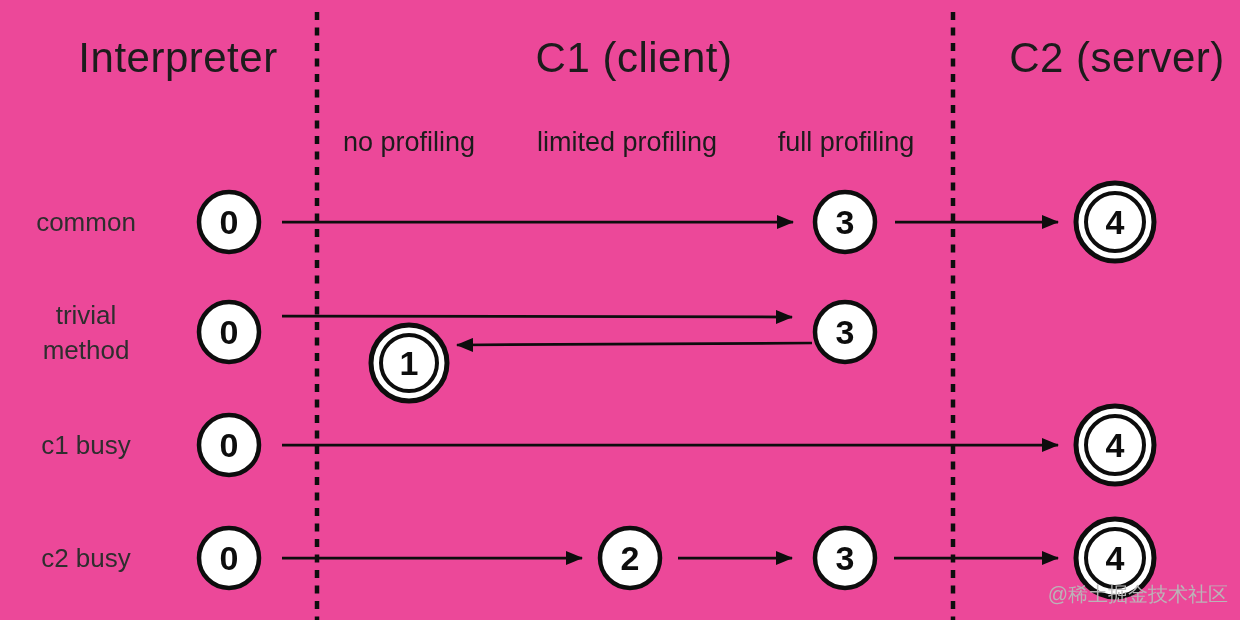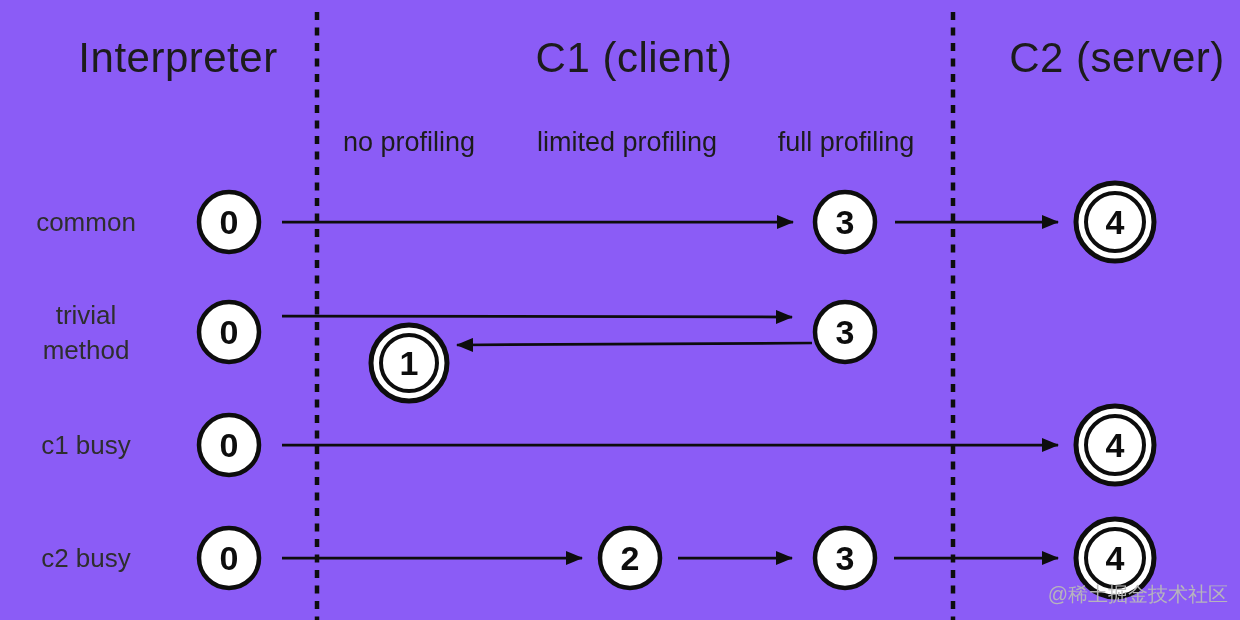--- a/index.html
+++ b/index.html
@@ -1,19 +1,19 @@
 <!DOCTYPE html>
 <html><head>
 <meta charset="utf-8">
 <style>
   html, body { margin: 0; padding: 0; background: #ffffff; }
   .stage {
     position: relative;
     width: 1240px; height: 620px;
-    background: #8b5cf6;
+    background: #ec4899;
     overflow: hidden;
     font-family: "Liberation Sans", sans-serif;
   }
   svg { display: block; }
   .sep   { stroke: #0d0d0d; stroke-width: 4.5; stroke-dasharray: 8 7.5; fill: none; }
   .flow  { stroke: #0d0d0d; stroke-width: 2.75; fill: none; marker-end: url(#ah); }
   .node  { fill: #ffffff; stroke: #0d0d0d; stroke-width: 4.5; }
   .outer { fill: #ffffff; stroke: #0d0d0d; stroke-width: 5; }
   .inner { fill: none;    stroke: #0d0d0d; stroke-width: 4; }
   .num   { font: 700 34px "Liberation Sans", sans-serif; fill: #0d0d0d; text-anchor: middle; }

